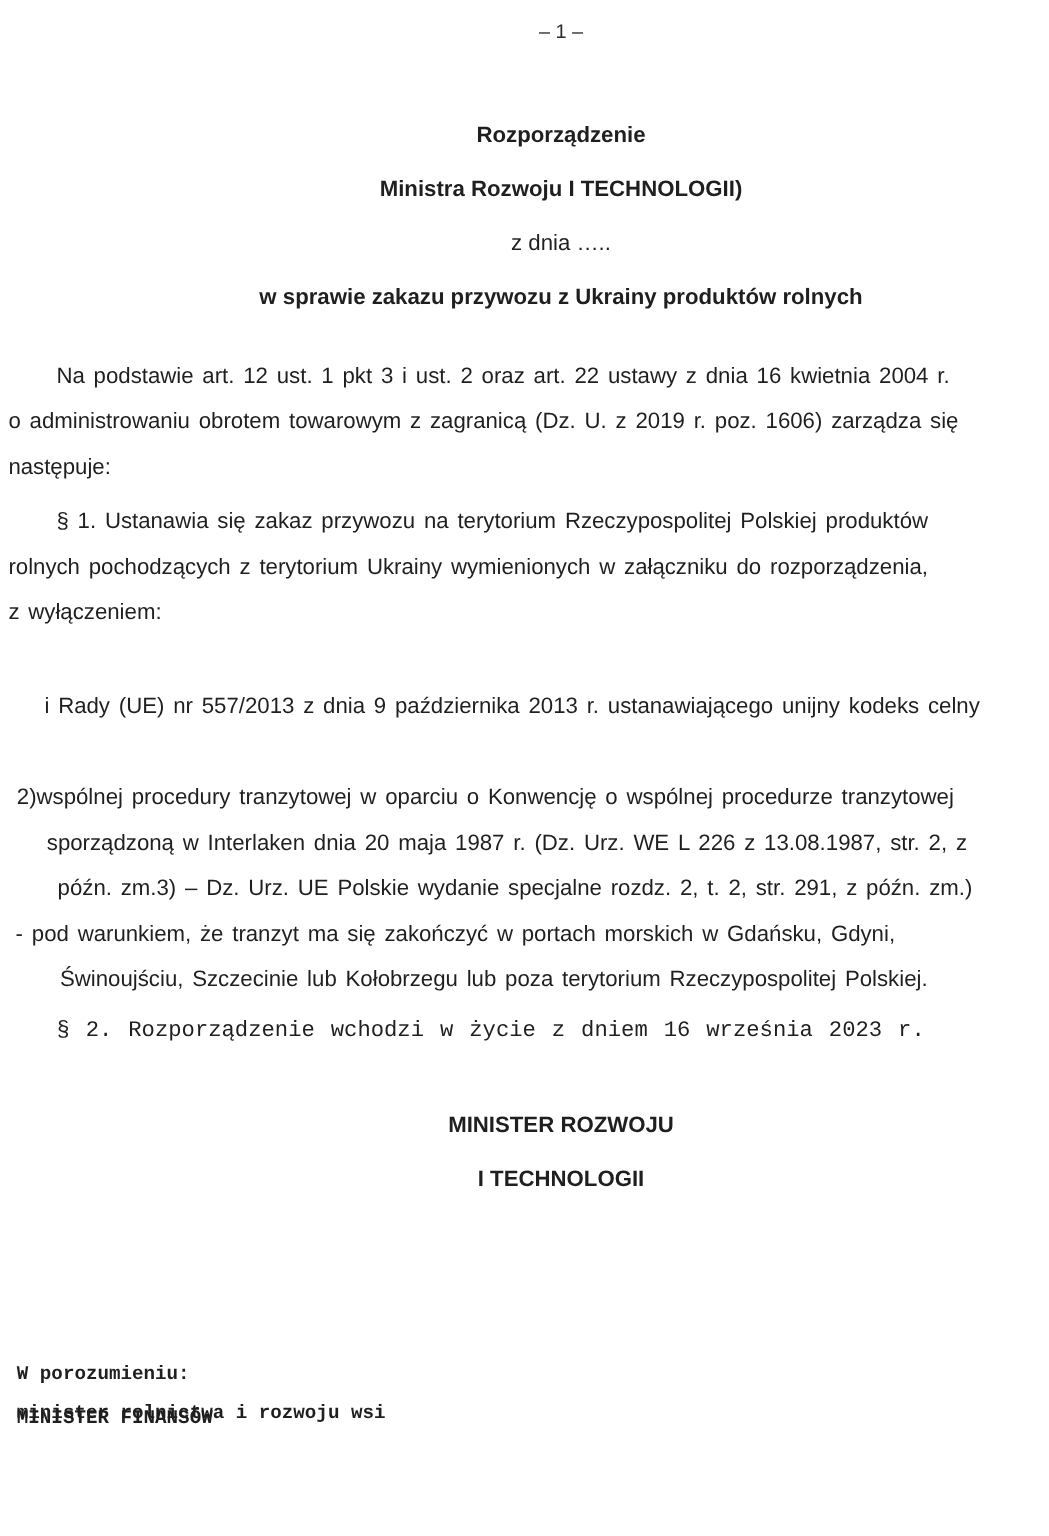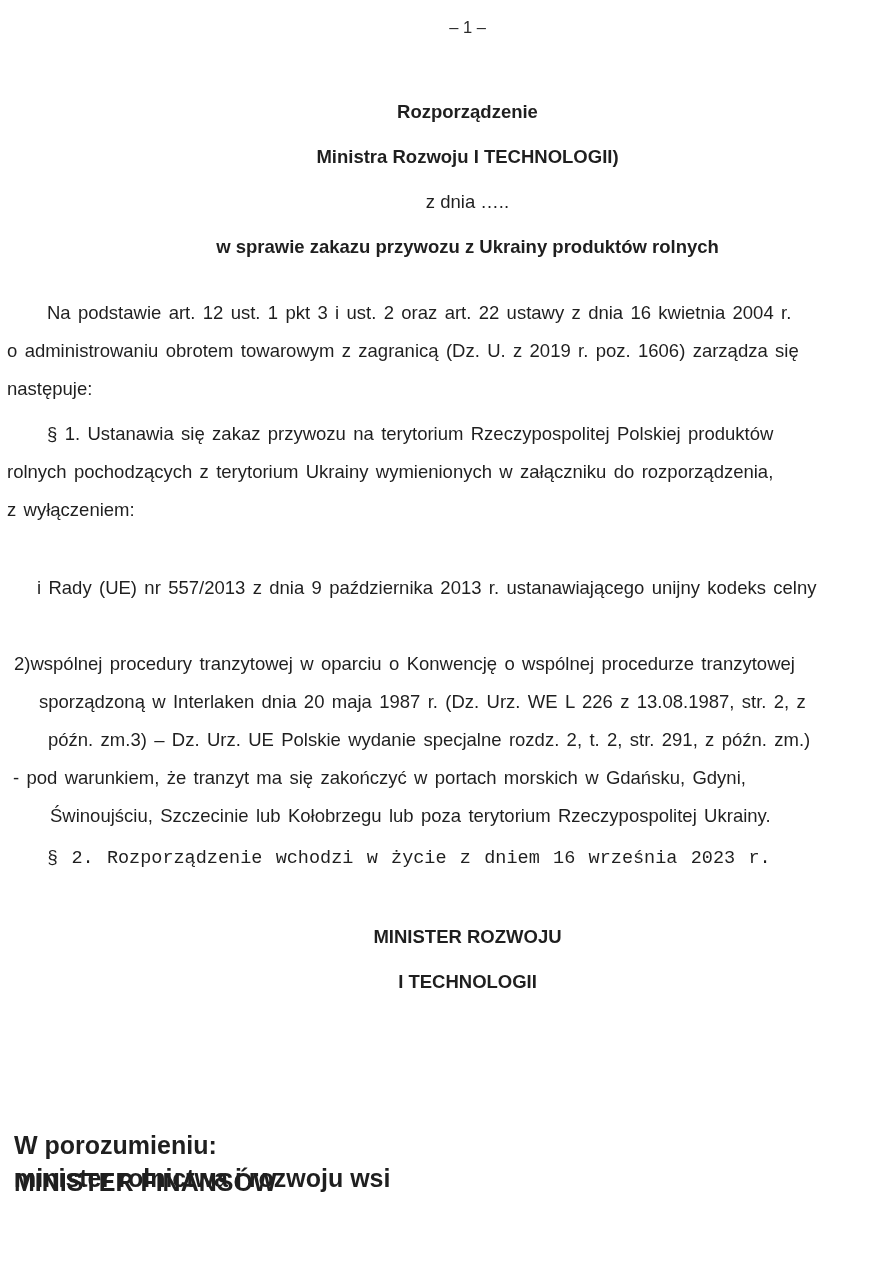--- a/index.html
+++ b/index.html
@@ -40,21 +40,21 @@
   .pagenum {
     font-size: 16.5px;
     color: #2a2a2a;
   }
   .u-art {
     text-decoration-color: #9a9a9a;
     text-decoration-thickness: 1.5px;
     text-underline-offset: 5px;
   }
   .sig { font-size: 18.5px; }
-  .agree { font-size: 25px; }
+  .agree { font-size: 16px; font-family: Liberation Mono, monospace; }
 </style>
 </head>
 <body>
 
 <div class="page">
 
   <div class="line centered pagenum" style="top:14px;">– 1 –</div>
 
   <div>
     <div class="line centered bold" style="top:99px;">Rozporządzenie</div>
@@ -70,21 +70,21 @@
   <div class="line bodyline" style="top:338px;left:7px;">o administrowaniu obrotem towarowym z zagranicą (Dz. U. z 2019 r. poz. 1606) zarządza się</div>
   <div class="line bodyline" style="top:376px;left:7px;">następuje:</div>
   <div class="line bodyline" style="top:421px;left:47px;">§ 1. Ustanawia się zakaz przywozu na terytorium Rzeczypospolitej Polskiej produktów</div>
   <div class="line bodyline" style="top:459px;left:7px;">rolnych pochodzących z terytorium Ukrainy wymienionych w załączniku do rozporządzenia,</div>
   <div class="line bodyline" style="top:497px;left:7px;">z wyłączeniem:</div>
   <div class="line bodyline" style="top:575px;left:37px;">i Rady (UE) nr 557/2013 z dnia 9 października 2013 r. ustanawiającego unijny kodeks celny</div>
   <div class="line bodyline" style="top:651px;left:14px;">2)wspólnej procedury tranzytowej w oparciu o Konwencję o wspólnej procedurze tranzytowej</div>
   <div class="line bodyline" style="top:689px;left:39px;">sporządzoną w Interlaken dnia 20 maja 1987 r. (Dz. Urz. WE L 226 z 13.08.1987, str. 2, z</div>
   <div class="line bodyline" style="top:727px;left:48px;">późn. zm.3) – Dz. Urz. UE Polskie wydanie specjalne rozdz. 2, t. 2, str. 291, z późn. zm.)</div>
   <div class="line bodyline" style="top:765px;left:13px;text-align:right;">- pod warunkiem, że tranzyt ma się zakończyć w portach morskich w Gdańsku, Gdyni,</div>
-  <div class="line bodyline" style="top:803px;left:50px;">Świnoujściu, Szczecinie lub Kołobrzegu lub poza terytorium Rzeczypospolitej Ukrainy.</div>
+  <div class="line bodyline" style="top:803px;left:50px;">Świnoujściu, Szczecinie lub Kołobrzegu lub poza terytorium Rzeczypospolitej Polskiej.</div>
   <div class="line bodyline" style="top:846px;left:47px;font-family:Liberation Mono, monospace;">§ 2. Rozporządzenie wchodzi w życie z dniem 16 września 2023 r.</div>
 
   <div>
     <div class="line centered bold sig" style="top:924px;">MINISTER ROZWOJU</div>
     <div class="line centered bold sig" style="top:969px;">I TECHNOLOGII</div>
   </div>
 
   <div>
     <div class="line bold agree" style="top:1132px;left:14px;">W porozumieniu:</div>
     <div class="line bold agree" style="top:1169px;left:14px;">MINISTER FINANSÓW</div>

